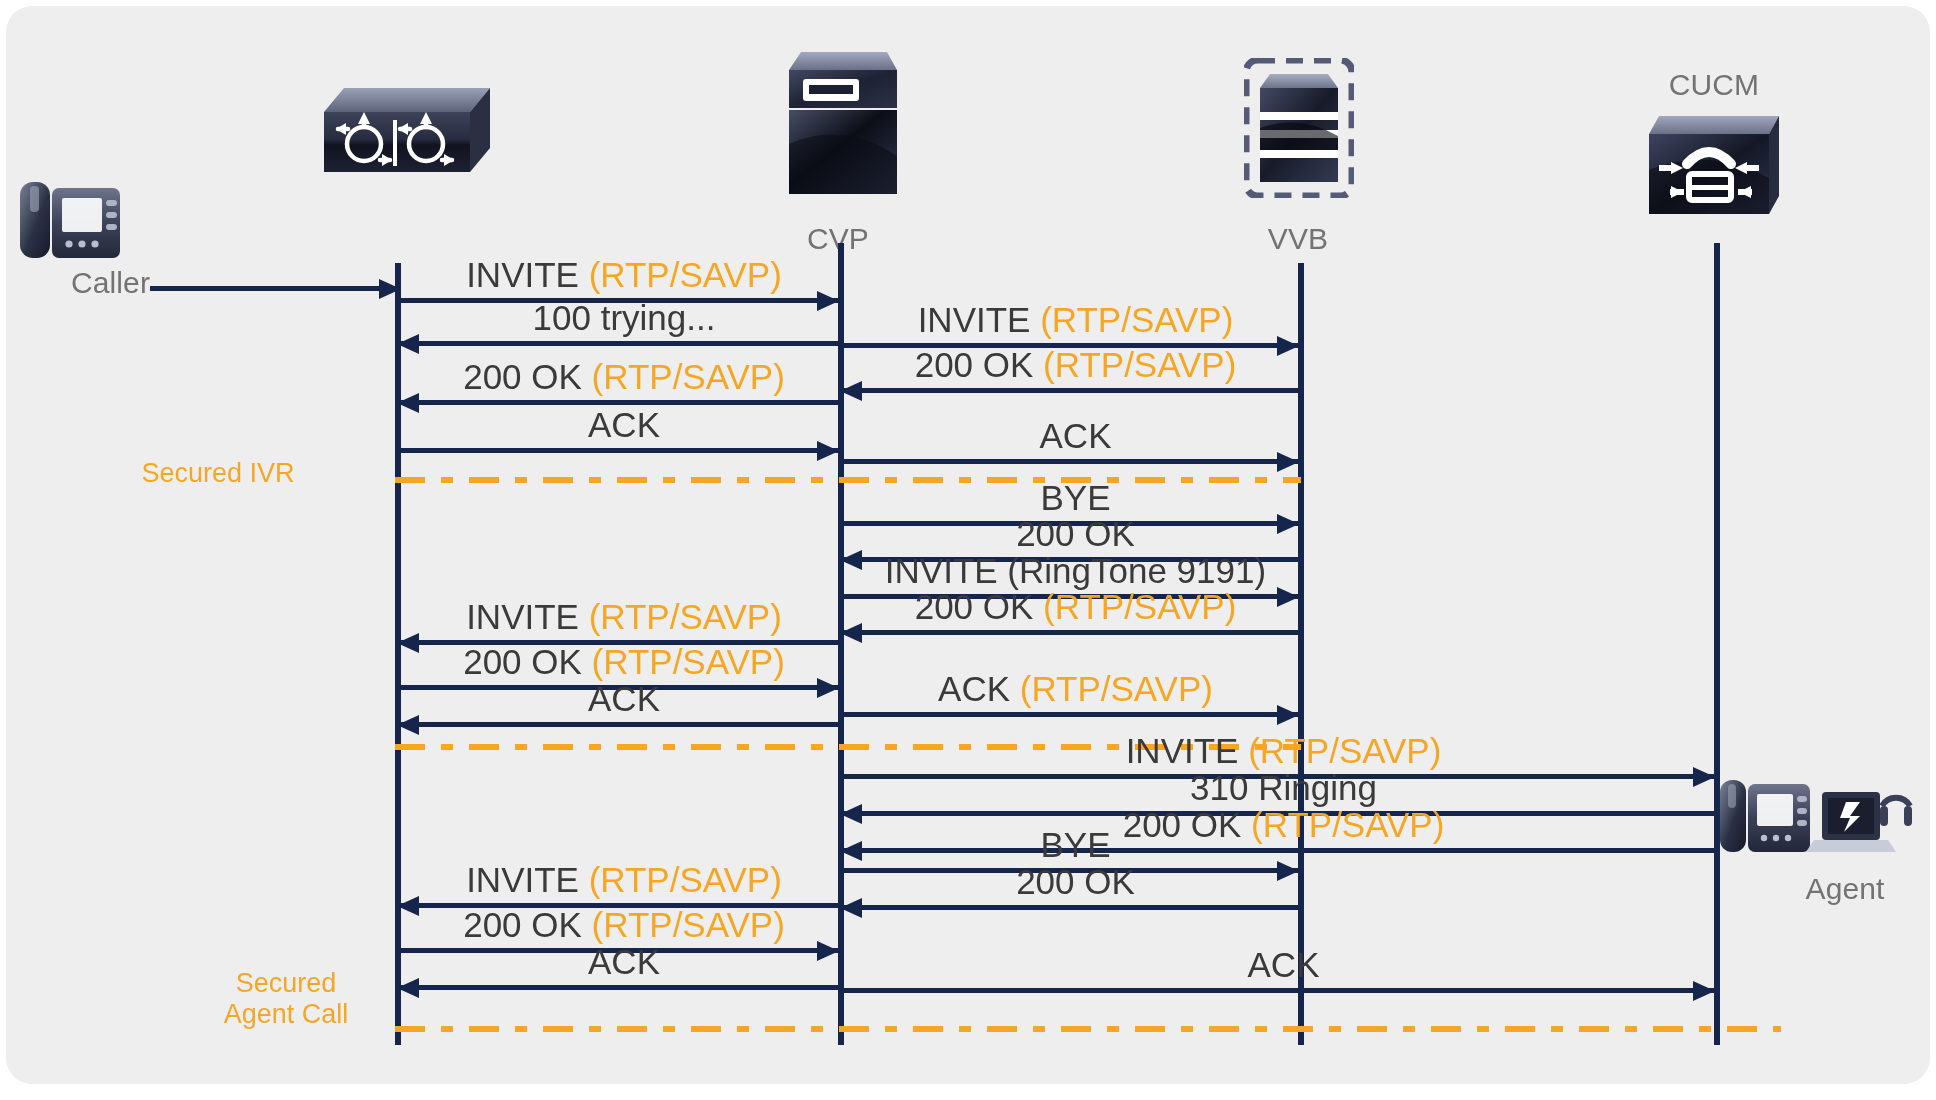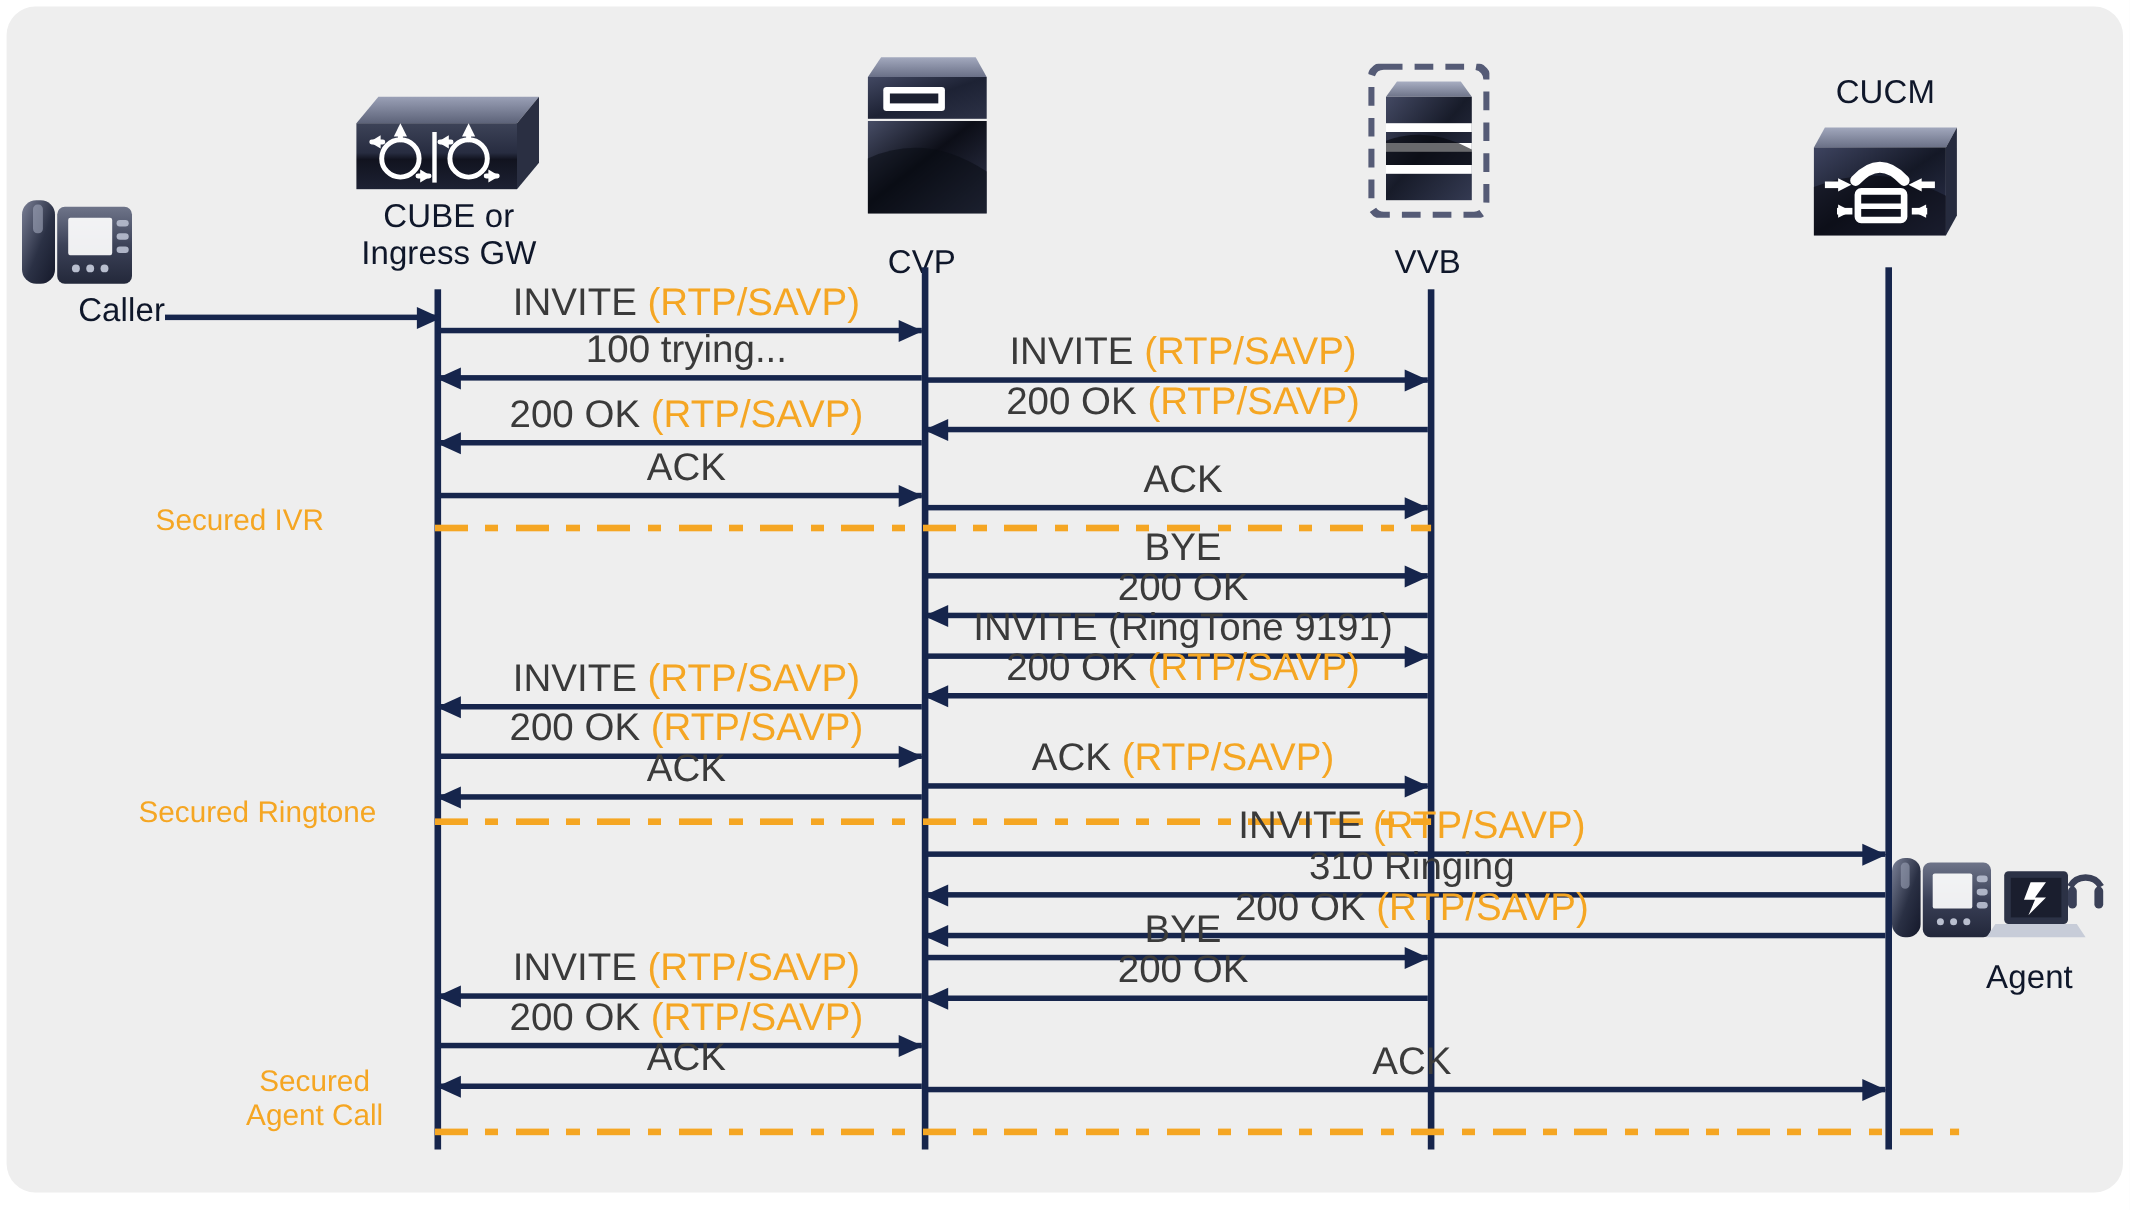--- a/index.html
+++ b/index.html
@@ -15,21 +15,21 @@
   .canvas{
     position:absolute; left:6px; top:6px;
     width:1924px; height:1078px;
     background:#eeeeee;
     border-radius:26px;
   }
 
   
   .node{ position:absolute; text-align:center; }
   .node-label{
-    font-size:30px; color:#0f172a; line-height:1.12;
+    font-size:30px; color:#737373; line-height:1.12;
     white-space:pre-line; letter-spacing:.1px;
   }
 
   
   .lifeline{
     position:absolute; width:6px; background:#16254c;
   }
 
   
   .msg{ position:absolute; height:0; }
@@ -137,24 +137,20 @@
         <polygon points="46,30 52,42 40,42"></polygon>
         <polygon points="108,30 114,42 102,42"></polygon>
         <polygon points="18,47 28,41 28,53"></polygon>
         <polygon points="136,78 126,72 126,84"></polygon>
         <polygon points="74,78 64,72 64,84"></polygon>
         <polygon points="80,47 90,41 90,53"></polygon>
       </g>
       <rect x="75" y="38" width="4" height="46" fill="#ffffff"></rect>
     </svg>
   </div>
-  <div class="node" style="left:275px; top:180px; width:266px;">
-    <div class="node-label">CUBE or
-Ingress GW</div>
-  </div>
 
   <div class="icon" style="left:787px; top:48px;">
     <svg width="116" height="150" viewBox="0 0 116 150">
       <defs>
         <linearGradient id="gCvT" x1="0" y1="0" x2="0" y2="1">
           <stop offset="0" stop-color="#a3a9be"></stop>
             <stop offset="1" stop-color="#6a7087"></stop>
         </linearGradient>
         <linearGradient id="gCvU" x1="0" y1="0" x2="1" y2="1">
           <stop offset="0" stop-color="#424862"></stop>
@@ -375,21 +371,20 @@
     <div class="lbl"><span>ACK</span><span class="sec"></span></div>
   </div>
 
   <div class="msg r" style="left:841px; top:712px; width:457px;">
     <div class="line"></div>
       <div class="head"></div>
     <div class="lbl"><span>ACK </span><span class="sec">(RTP/SAVP)</span></div>
   </div>
 
   <div class="sep" style="left:395px; top:744px; width:906px;"></div>
-  <div class="seclabel" style="left:84px; top:723px; width:300px;">Secured Ringtone</div>
 
   <div class="msg r" style="left:841px; top:774px; width:873px;">
     <div class="line"></div>
       <div class="head"></div>
     <div class="lbl"><span>INVITE </span><span class="sec">(RTP/SAVP)</span></div>
   </div>
 
   <div class="msg l" style="left:841px; top:811px; width:873px;">
     <div class="line"></div>
       <div class="head"></div>

